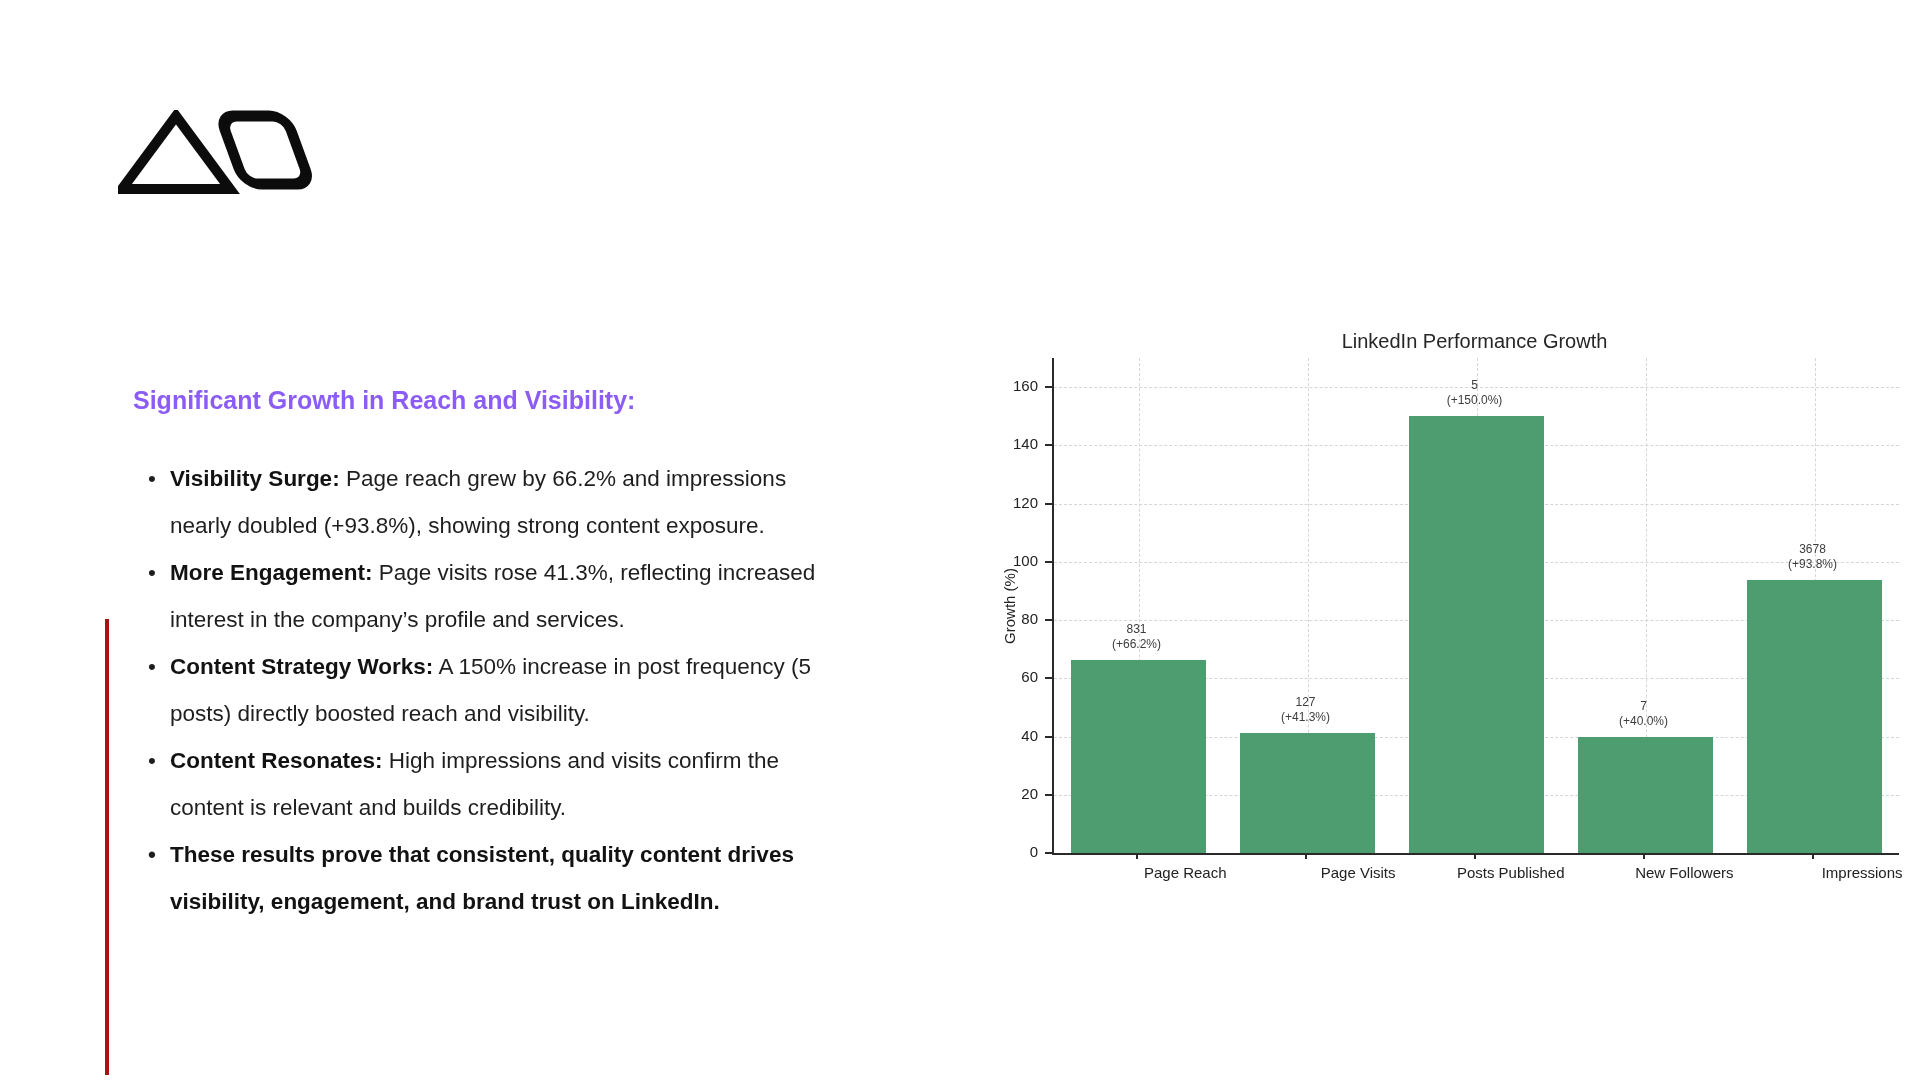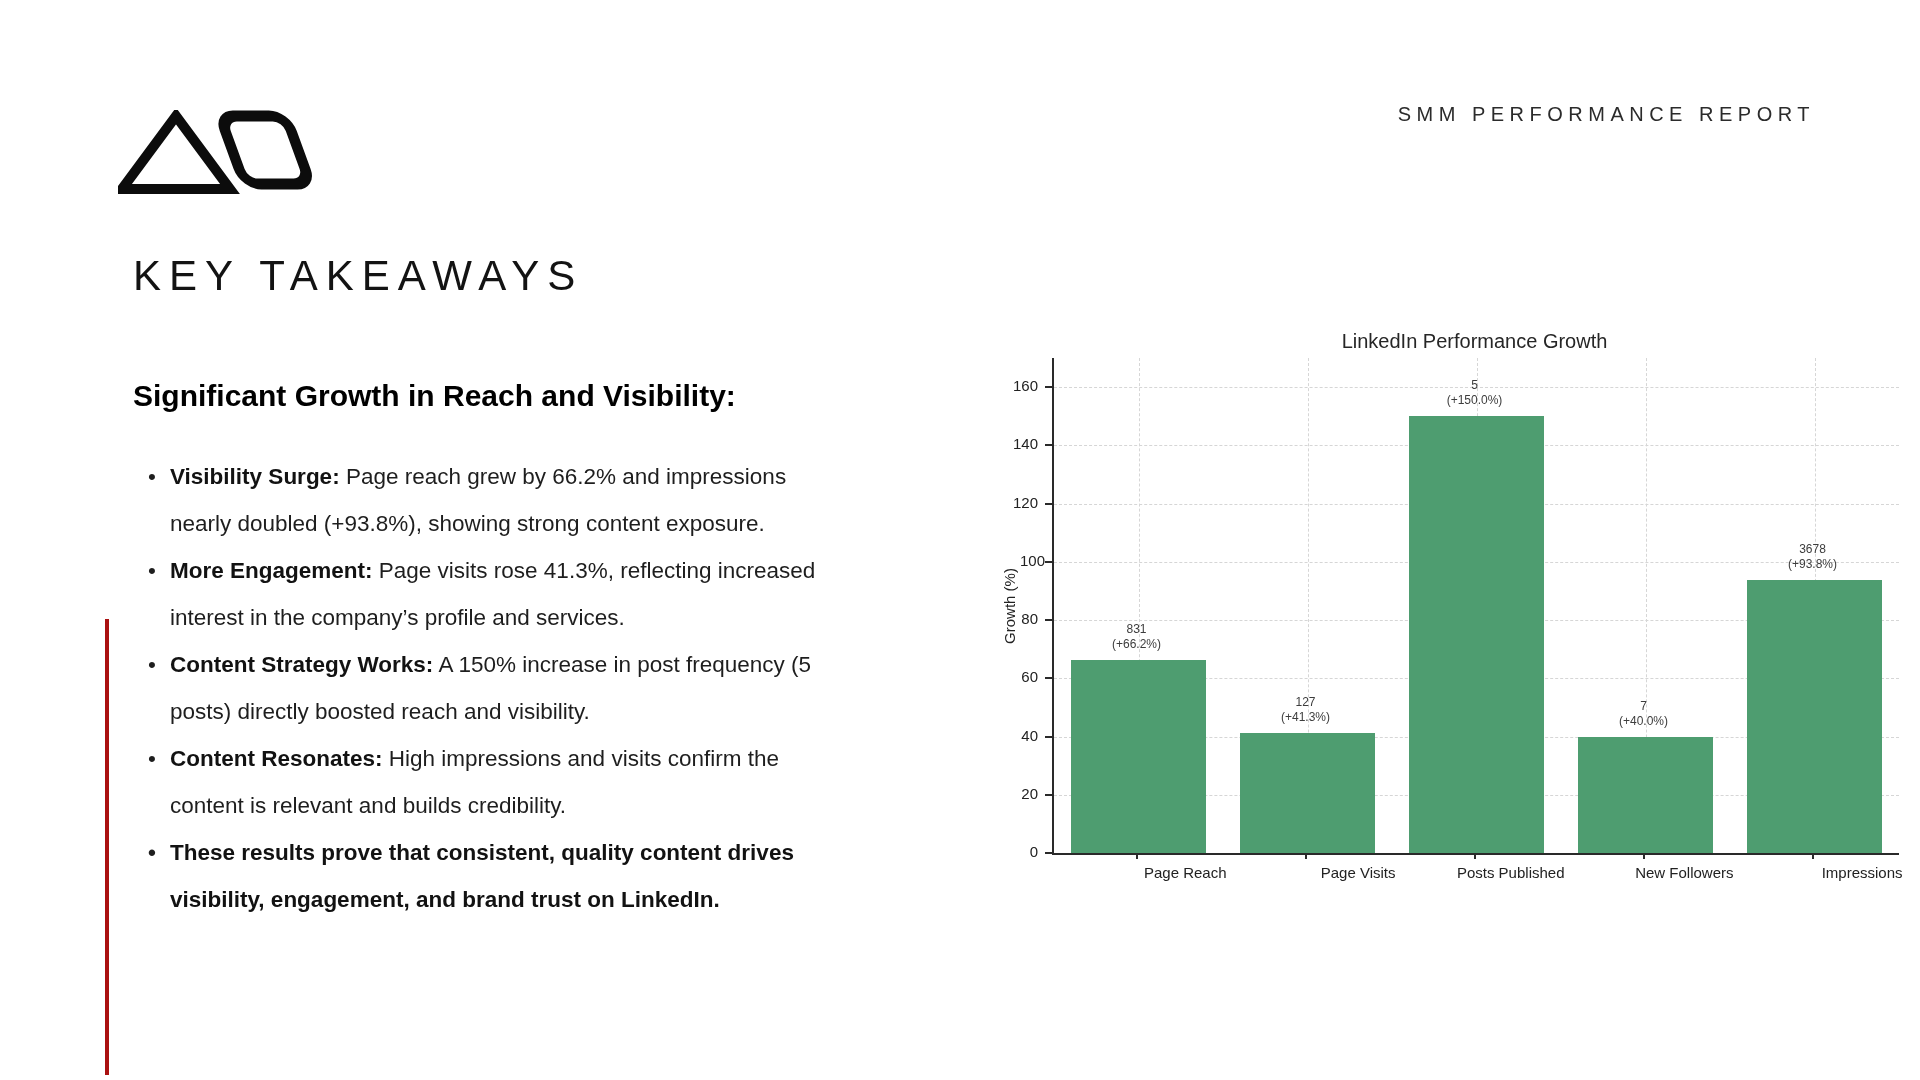--- a/index.html
+++ b/index.html
@@ -14,21 +14,21 @@
     position:absolute;top:103px;right:105px;
     font-size:20px;letter-spacing:5.5px;font-weight:400;color:#2b2b2b;white-space:nowrap;
   }
   
   .page-title{
     position:absolute;left:133px;top:252px;
     font-size:42px;letter-spacing:8px;font-weight:300;color:#131313;white-space:nowrap;
   }
   
   .text-col{position:absolute;left:133px;top:374px;width:720px;}
-  .intro{font-size:30px;font-weight:700;margin:5px 0 40px 0;color:#000000;}
+  .intro{font-size:25px;font-weight:700;margin:12px 0 40px 0;color:#8b5cf6;}
   ul.takeaways{list-style:none;margin:0;padding:0;font-size:22.5px;line-height:47px;color:#1e1e1e;}
   ul.takeaways li{position:relative;padding-left:37px;}
   ul.takeaways li::before{content:"\2022";position:absolute;left:15px;top:0;color:#1e1e1e;}
   ul.takeaways li strong{font-weight:700;color:#121212;}
   ul.takeaways li.all-bold{font-weight:700;color:#121212;}
   
   .accent-line{position:absolute;left:105px;top:619px;width:4px;height:456px;}
   
   .chart{position:absolute;left:995px;top:325px;width:925px;height:585px;}
   .chart-title{position:absolute;text-align:center;font-size:20px;color:#262626;white-space:nowrap;}
@@ -47,23 +47,21 @@
 </head>
 <body>
 
 <div class="slide">
 
   <svg class="logo" viewBox="0 0 196 84">
     <path d="M 4 78 L 58 5 L 112 78 Z" fill="none" stroke="#0c0c0c" stroke-width="10" stroke-miterlimit="12"></path>
     <rect x="100" y="5" width="66" height="68" rx="15" fill="none" stroke="#0c0c0c" stroke-width="11" transform="skewX(20)"></rect>
   </svg>
 
-  <div class="report-title">SMM PERFORMANCE REPORT</div>
 
-  <div class="page-title">KEY TAKEAWAYS</div>
 
   <div class="text-col">
     <p class="intro">Significant Growth in Reach and Visibility:</p>
     <ul class="takeaways">
         <li><strong>Visibility Surge:</strong> Page reach grew by 66.2% and impressions nearly doubled (+93.8%), showing strong content exposure.</li>
         <li><strong>More Engagement:</strong> Page visits rose 41.3%, reflecting increased interest in the company’s profile and services.</li>
         <li><strong>Content Strategy Works:</strong> A 150% increase in post frequency (5 posts) directly boosted reach and visibility.</li>
         <li><strong>Content Resonates:</strong> High impressions and visits confirm the content is relevant and builds credibility.</li>
         <li class="all-bold">These results prove that consistent, quality content drives visibility, engagement, and brand trust on LinkedIn.</li>
       </ul>
@@ -98,21 +96,21 @@
       <div class="ytick-label" style="left: 0px; width: 43px; top: 518px;">0</div>
       <div class="ytick-mark" style="left: 50px; width: 7px; top: 468.765px;"></div>
       <div class="ytick-label" style="left: 0px; width: 43px; top: 459.765px;">20</div>
       <div class="ytick-mark" style="left: 50px; width: 7px; top: 410.529px;"></div>
       <div class="ytick-label" style="left: 0px; width: 43px; top: 401.529px;">40</div>
       <div class="ytick-mark" style="left: 50px; width: 7px; top: 352.294px;"></div>
       <div class="ytick-label" style="left: 0px; width: 43px; top: 343.294px;">60</div>
       <div class="ytick-mark" style="left: 50px; width: 7px; top: 294.059px;"></div>
       <div class="ytick-label" style="left: 0px; width: 43px; top: 285.059px;">80</div>
       <div class="ytick-mark" style="left: 50px; width: 7px; top: 235.824px;"></div>
-      <div class="ytick-label" style="left: 16px; width: 43px; top: 226.824px; text-align: center;">100</div>
+      <div class="ytick-label" style="left: 0px; width: 43px; top: 226.824px;">100</div>
       <div class="ytick-mark" style="left: 50px; width: 7px; top: 177.588px;"></div>
       <div class="ytick-label" style="left: 0px; width: 43px; top: 168.588px;">120</div>
       <div class="ytick-mark" style="left: 50px; width: 7px; top: 119.353px;"></div>
       <div class="ytick-label" style="left: 0px; width: 43px; top: 110.353px; text-align: right;">140</div>
       <div class="ytick-mark" style="left: 50px; width: 7px; top: 61.1176px;"></div>
       <div class="ytick-label" style="left: 0px; width: 43px; top: 52.1176px;">160</div>
       <div class="bar-label" style="left: 141.5px; top: 297.241px;">831<br>(+66.2%)</div>
       <div class="xtick-mark" style="left: 140.5px; top: 528px; height: 6px;"></div>
       <div class="xtick-label" style="left: 51.5px; width: 180px; top: 539px;">Page Reach</div>
       <div class="bar-label" style="left: 310.5px; top: 369.744px;">127<br>(+41.3%)</div>

